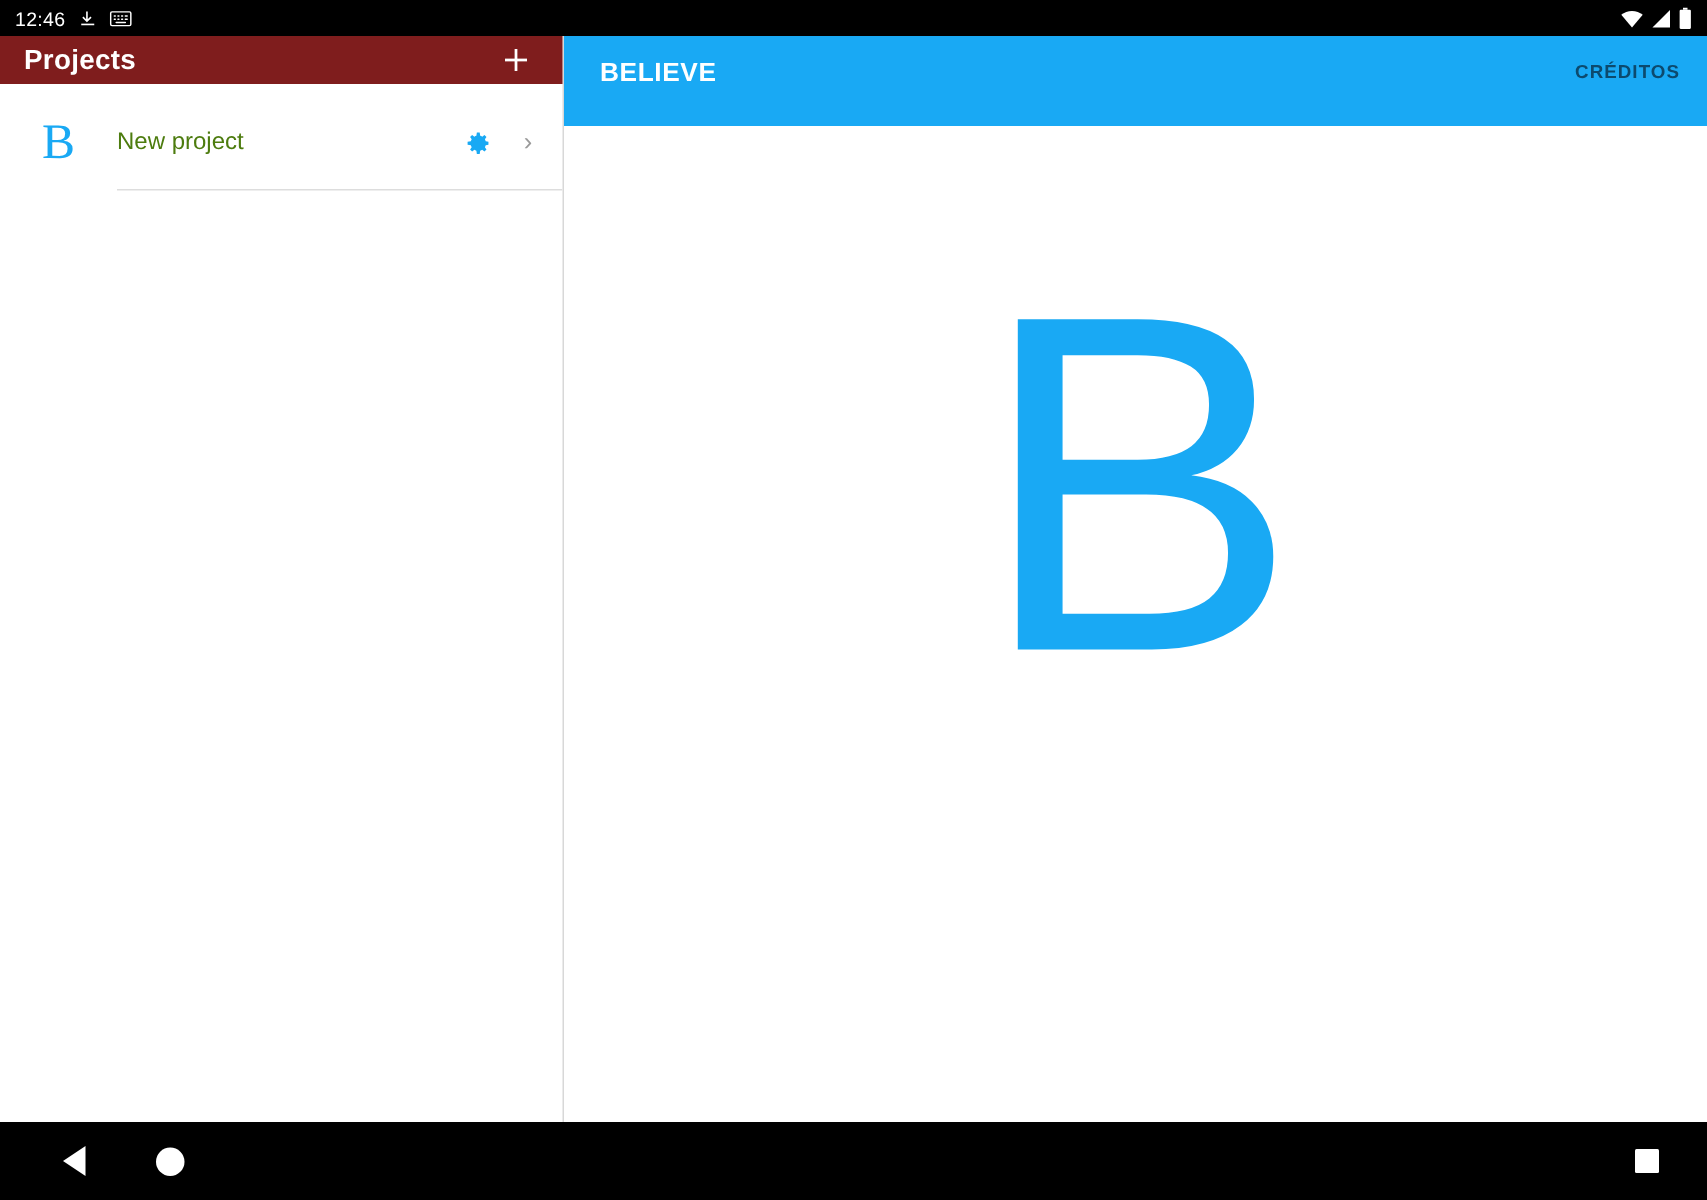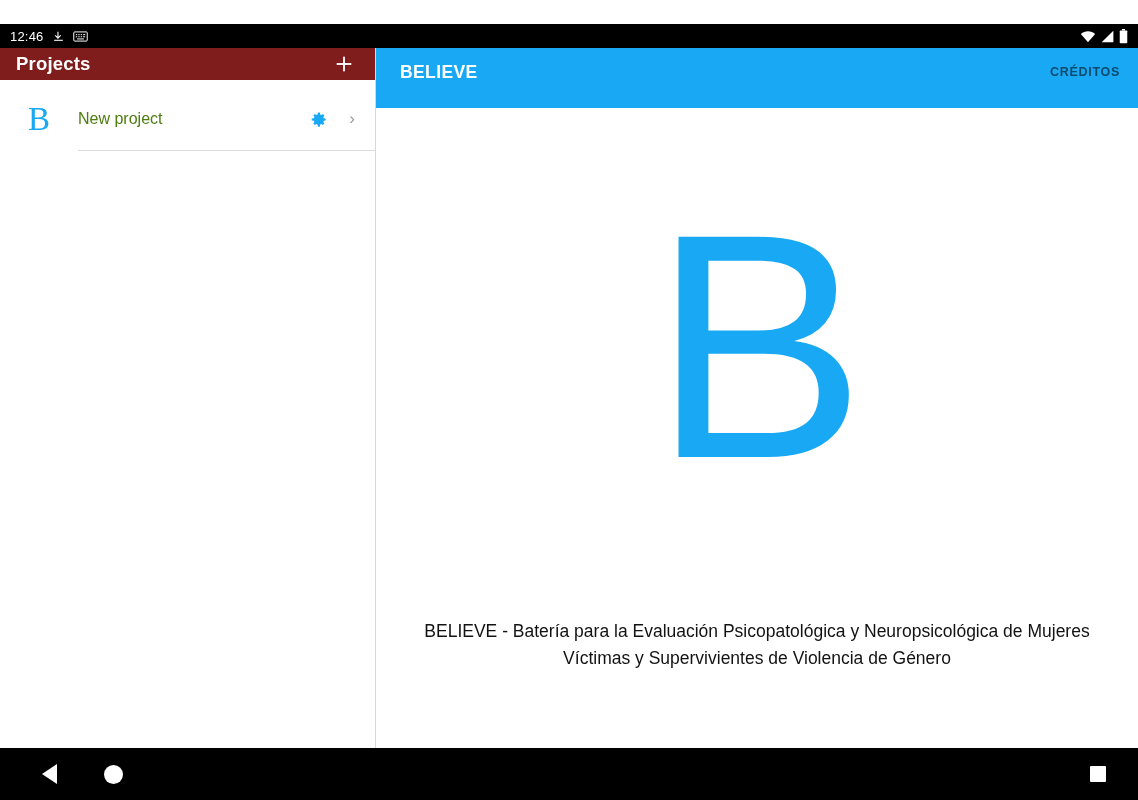--- a/index.html
+++ b/index.html
@@ -26,21 +26,20 @@
   .status-bar {
     height: 24px;
     background: #000000;
     color: #ffffff;
     display: flex;
     align-items: center;
     justify-content: space-between;
     padding: 0 10px;
     font-size: 12.5px;
     flex: 0 0 auto;
-    margin-top: 24px;
   }
   .status-left {
     display: flex;
     align-items: center;
     gap: 8px;
   }
   .status-clock {
     font-size: 13px;
     letter-spacing: 0.2px;
   }
@@ -333,21 +332,20 @@
 
     </div>
 
     <div class="right-panel">
       <div class="right-appbar">
         <span class="right-title">BELIEVE</span>
         <span class="credits-btn">CRÉDITOS</span>
       </div>
       <div class="right-body">
         <div class="big-logo">B</div>
-        <div class="app-subtitle">BELIEVE - Batería para la Evaluación Psicopatológica y Neuropsicológica de Mujeres Víctimas y Supervivientes de Violencia de Género</div>
       </div>
     </div>
 
   </div>
 
   <div class="nav-bar">
     <span class="nav-back"></span>
     <span class="nav-home"></span>
     <span class="nav-recent"></span>
   </div>

